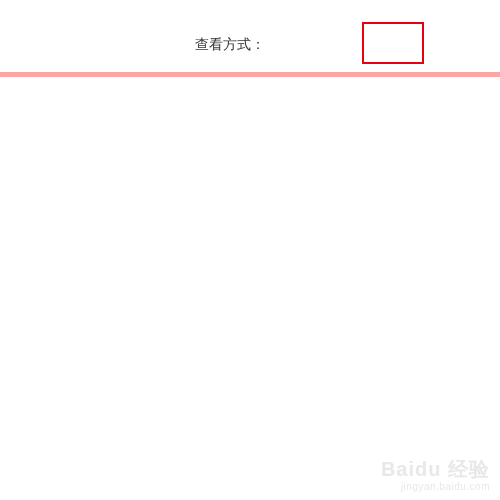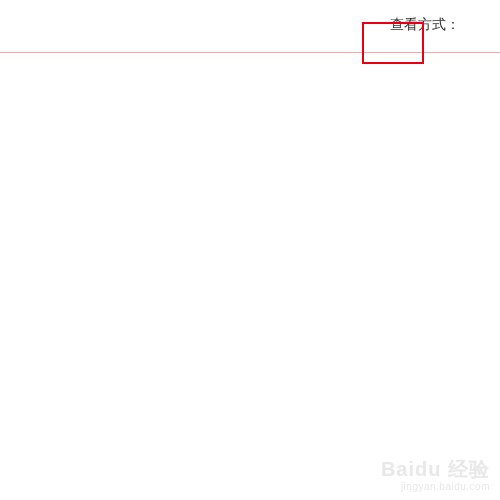--- a/index.html
+++ b/index.html
@@ -11,24 +11,24 @@
       width: 500px;
       height: 500px;
       background: #ffffff;
       font-family: "Microsoft YaHei", Arial, sans-serif;
       font-size: 14px;
       position: relative;
       overflow: hidden;
     }
     .toolbar {
       display: flex;
-      justify-content: flex-end;
+      justify-content: center;
       align-items: center;
-      padding: 16px 38px 18px 0;
-      border-bottom: 1px solid #fca5a5;
+      padding: 36px 38px 18px 0;
+      border-bottom: 5px solid #fca5a5;
     }
     .view-mode-label {
       color: #333333;
       margin-right: 2px;
     }
     .view-mode-dropdown {
       display: inline-flex;
       align-items: center;
       color: #2e76c2;
       cursor: pointer;

